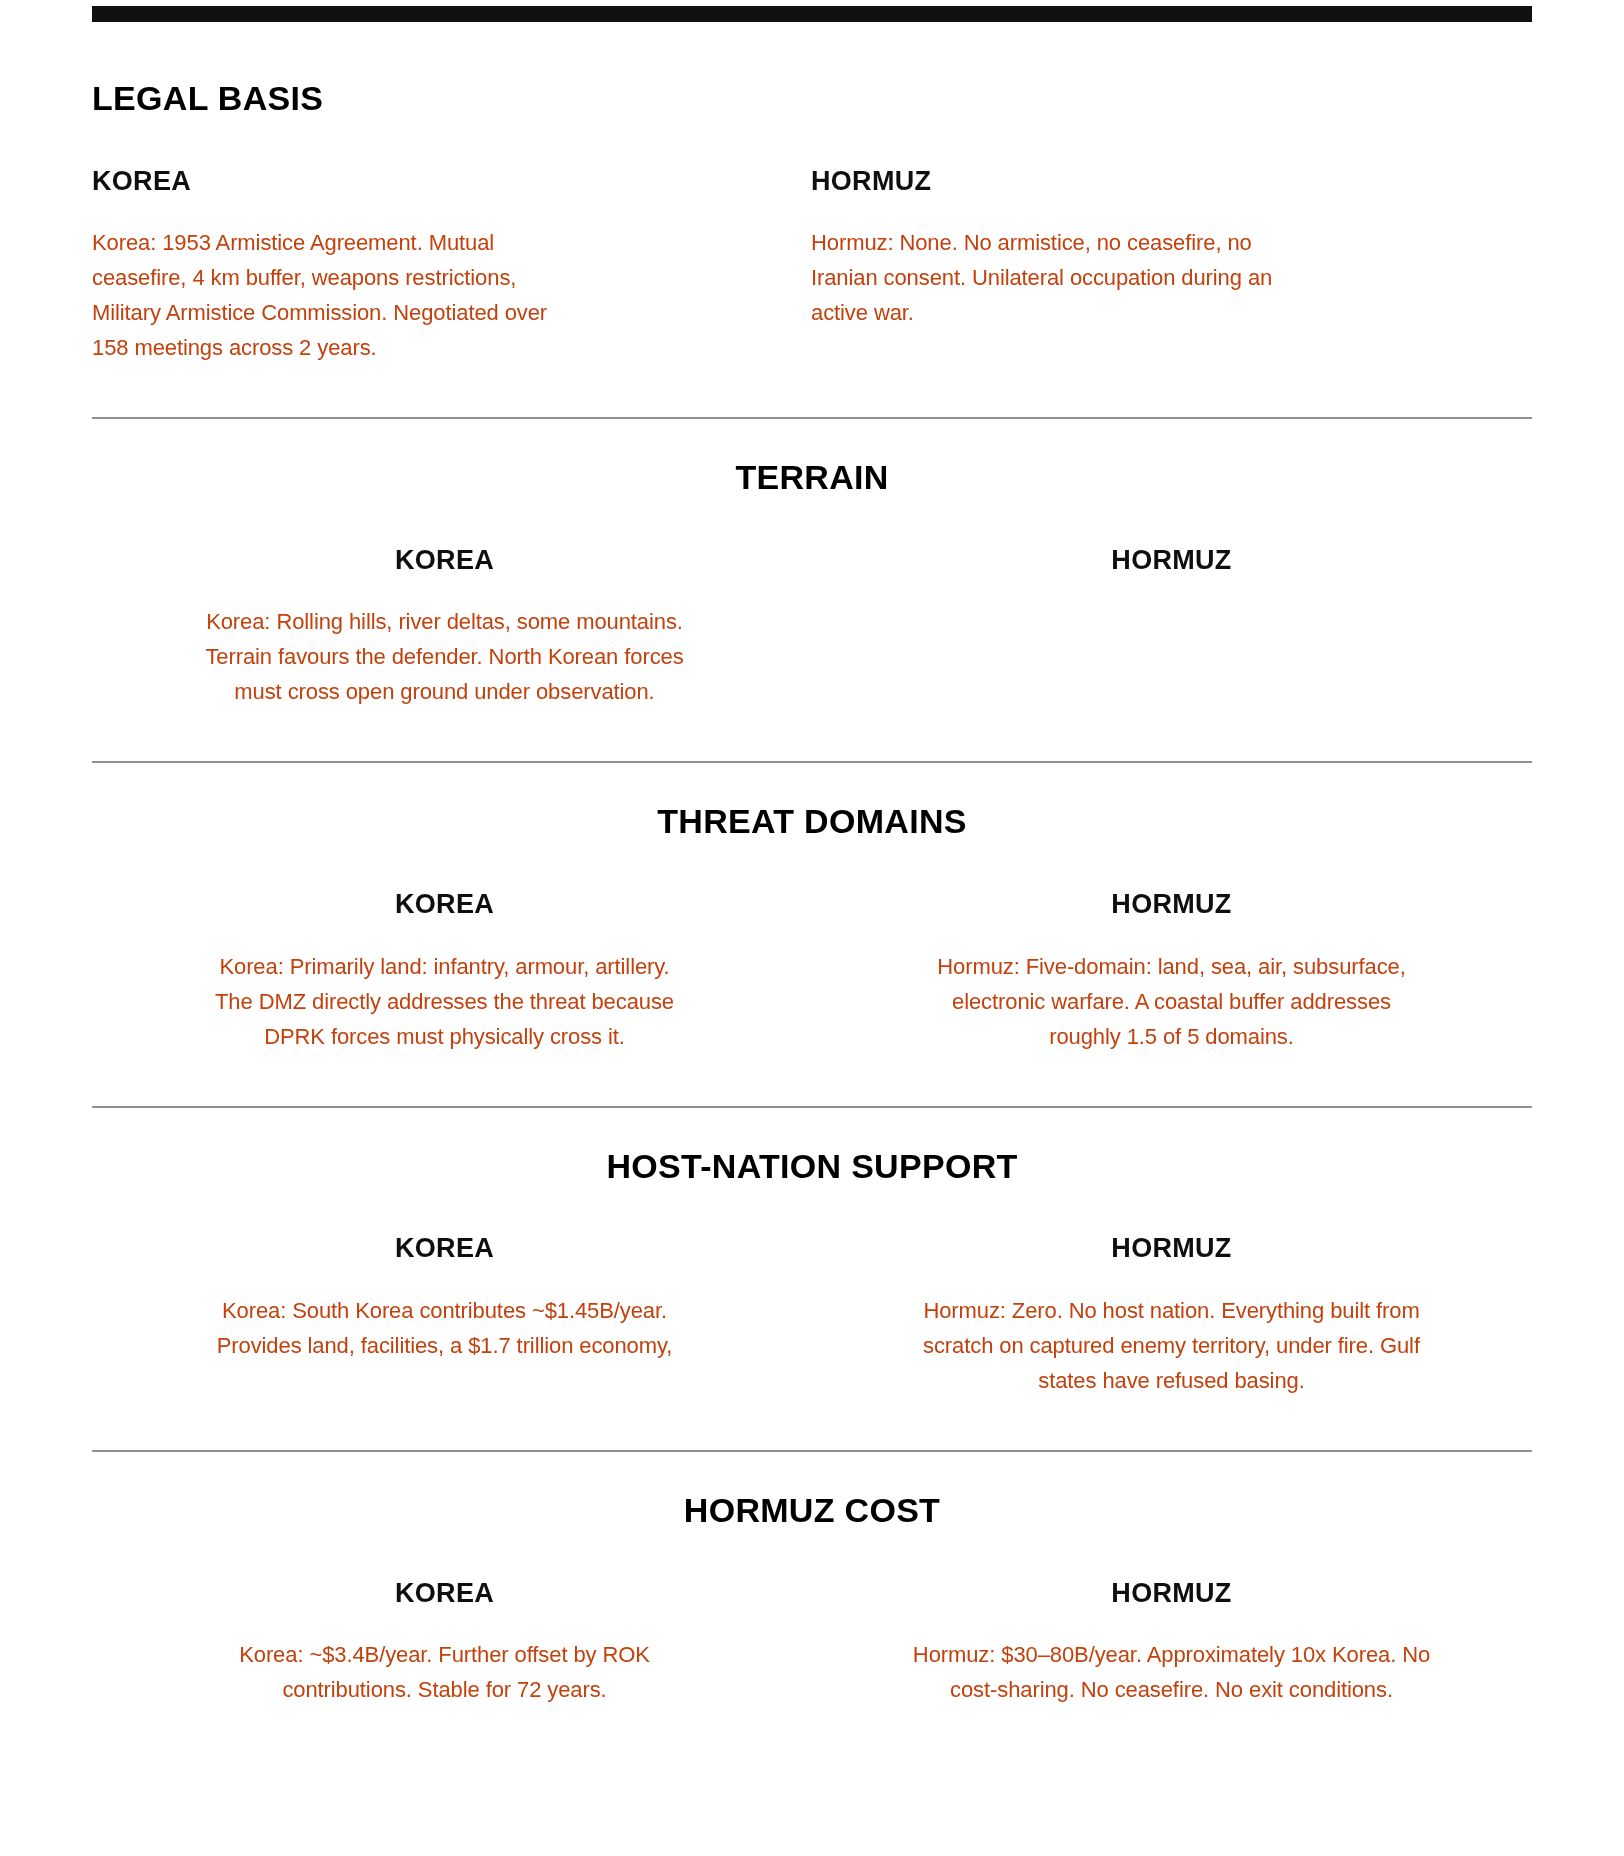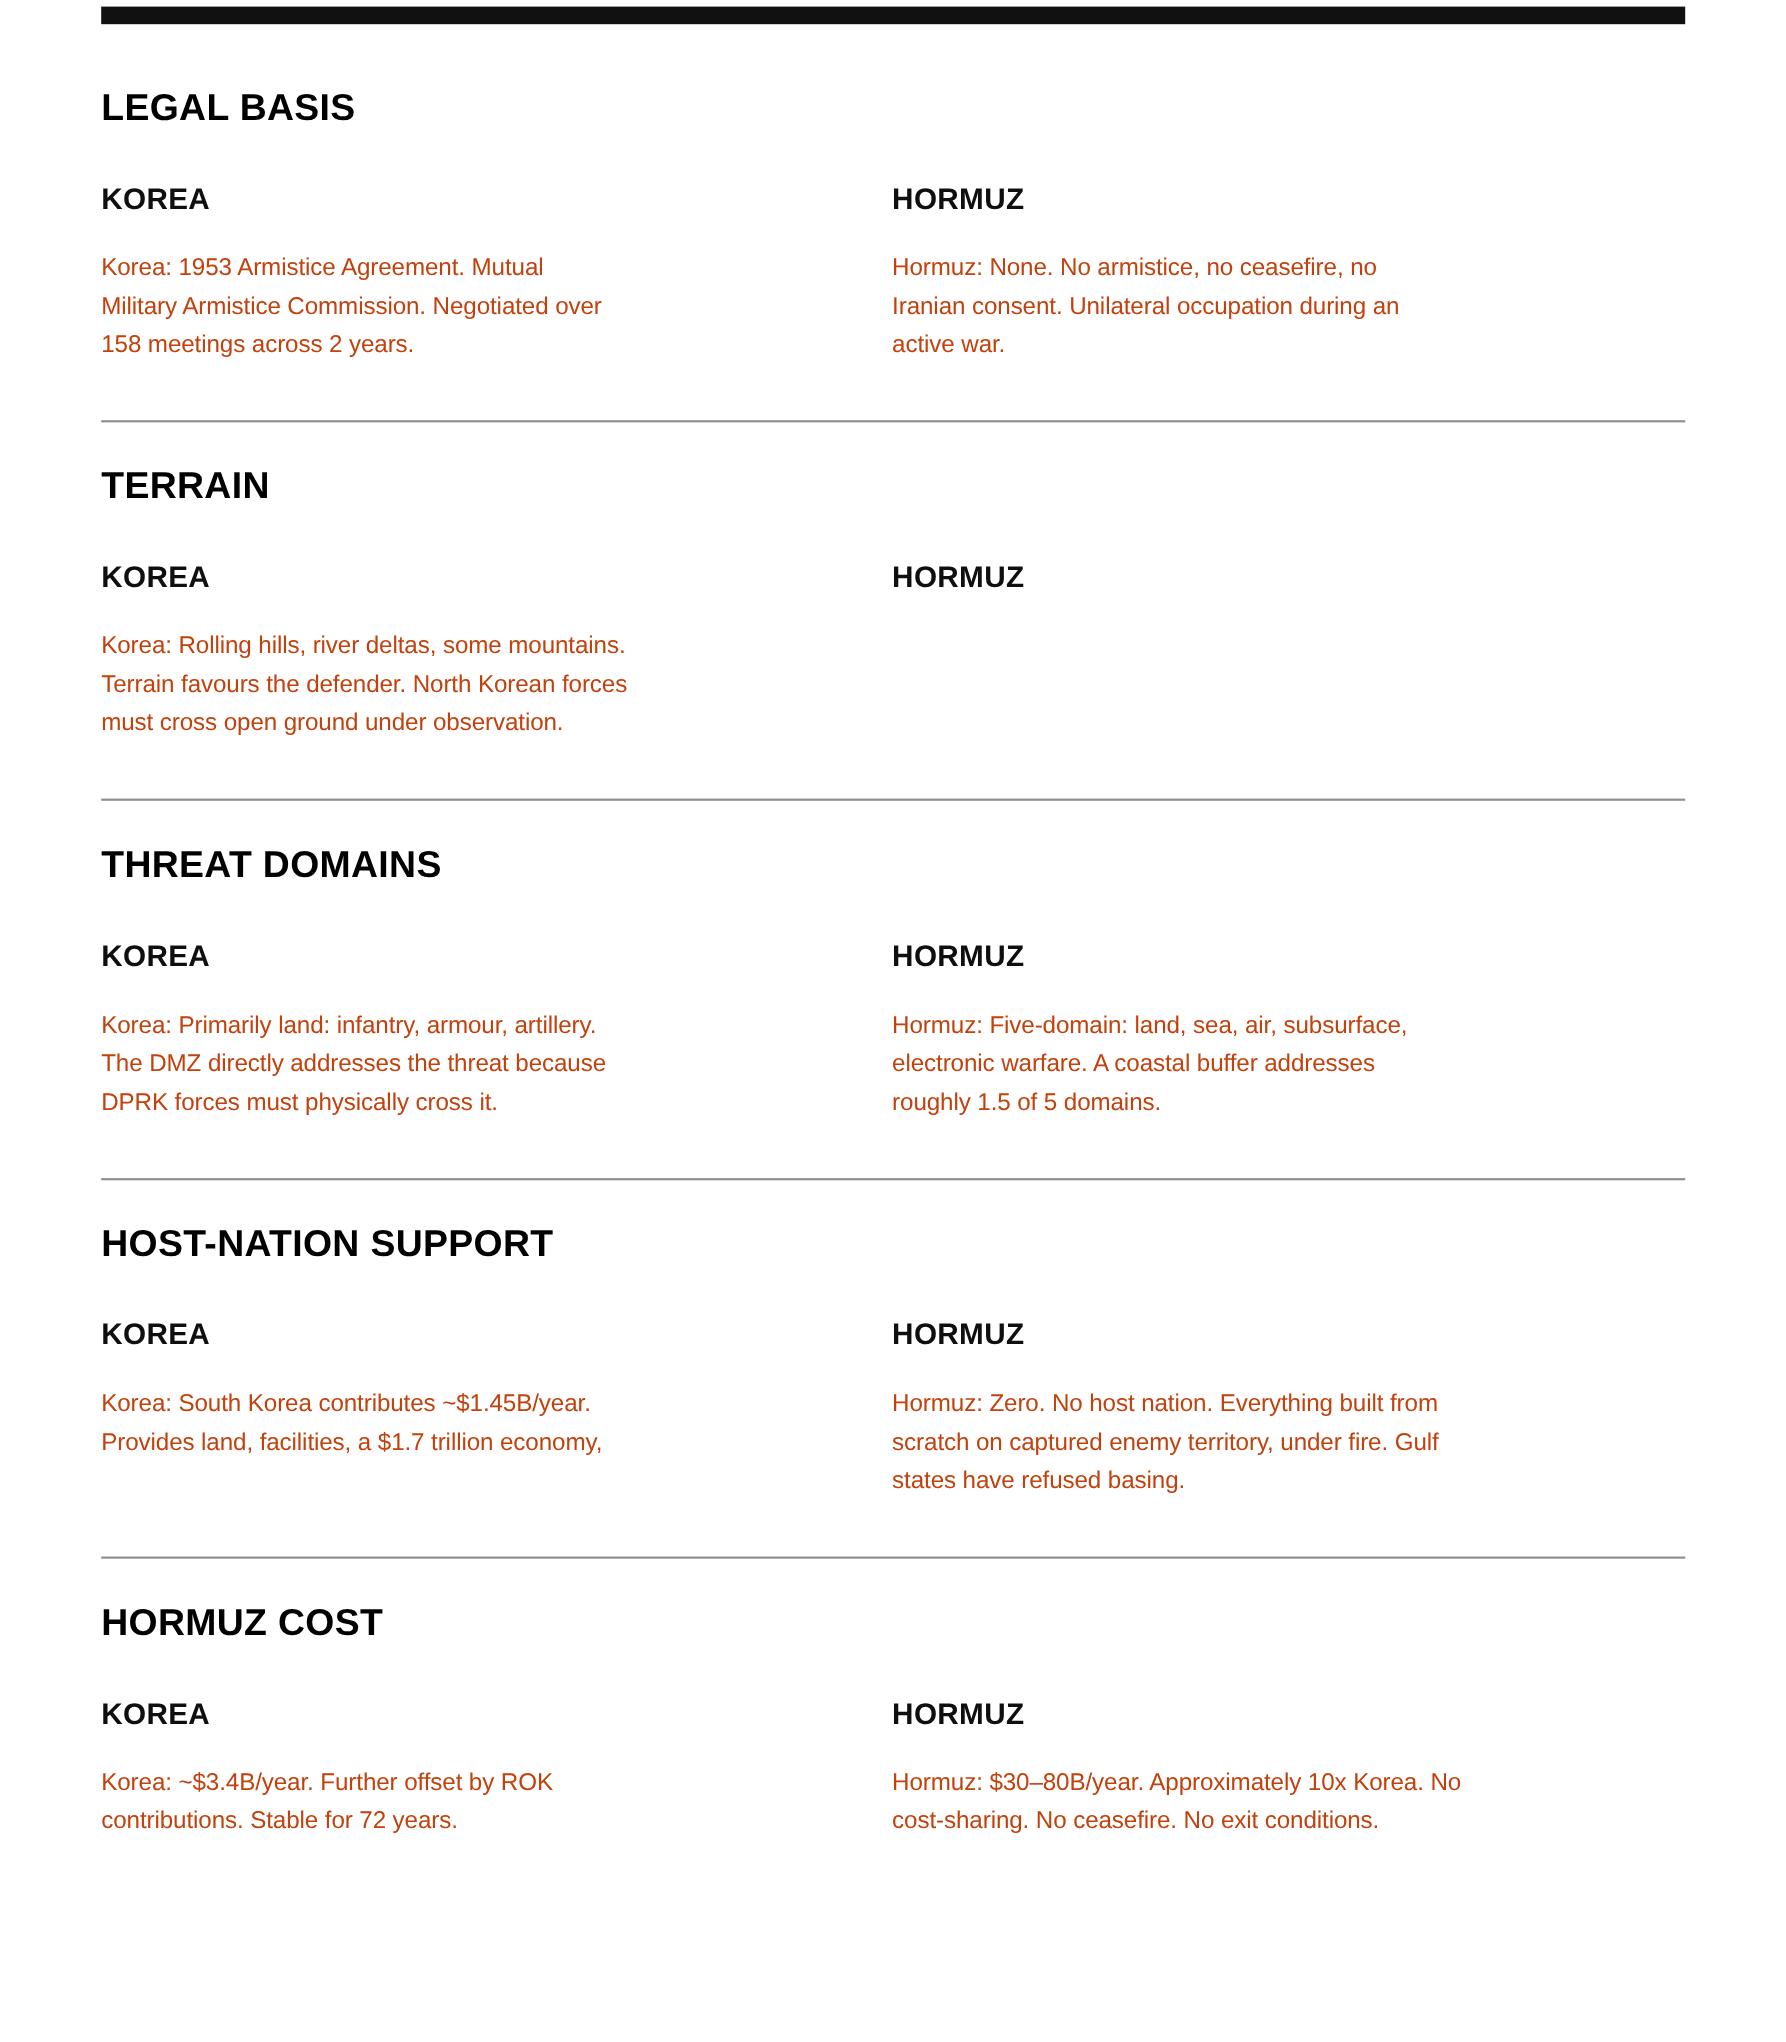--- a/index.html
+++ b/index.html
@@ -21,20 +21,21 @@
     height: 16px;
     background: #111111;
     margin: 0 0 56px 0;
   }
   .section {
     border-bottom: 2px solid #8f8f8f;
     padding: 0 0 52px 0;
   }
   .section + .section {
     padding-top: 38px;
+    text-align: center;
   }
   .section:last-child {
     border-bottom: none;
   }
   .section-title {
     margin: 0 0 46px 0;
     font-size: 34px;
     line-height: 1.2;
     font-weight: 700;
     letter-spacing: 0.3px;
@@ -71,20 +72,21 @@
 
   <div class="top-rule"></div>
 
   <div class="section">
     <h2 class="section-title">LEGAL BASIS</h2>
     <div class="cols">
       <div class="col">
         <h3 class="col-label">KOREA</h3>
         <div class="col-text">
             <div class="line">Korea: 1953 Armistice Agreement. Mutual</div>
+            <div class="line">ceasefire, 4 km buffer, weapons restrictions,</div>
             <div class="line">Military Armistice Commission. Negotiated over</div>
             <div class="line">158 meetings across 2 years.</div>
           </div>
       </div>
       <div class="col">
         <h3 class="col-label">HORMUZ</h3>
         <div class="col-text">
             <div class="line">Hormuz: None. No armistice, no ceasefire, no</div>
             <div class="line">Iranian consent. Unilateral occupation during an</div>
             <div class="line">active war.</div>

